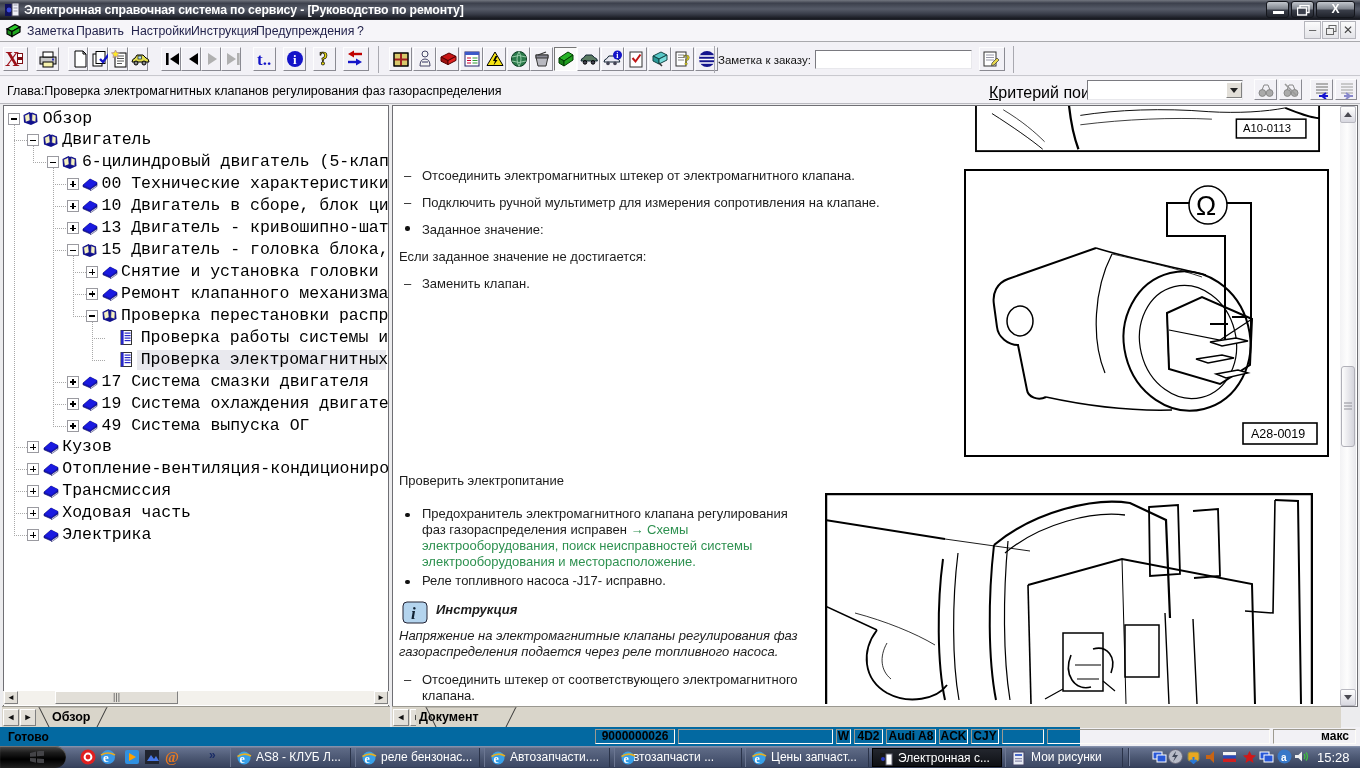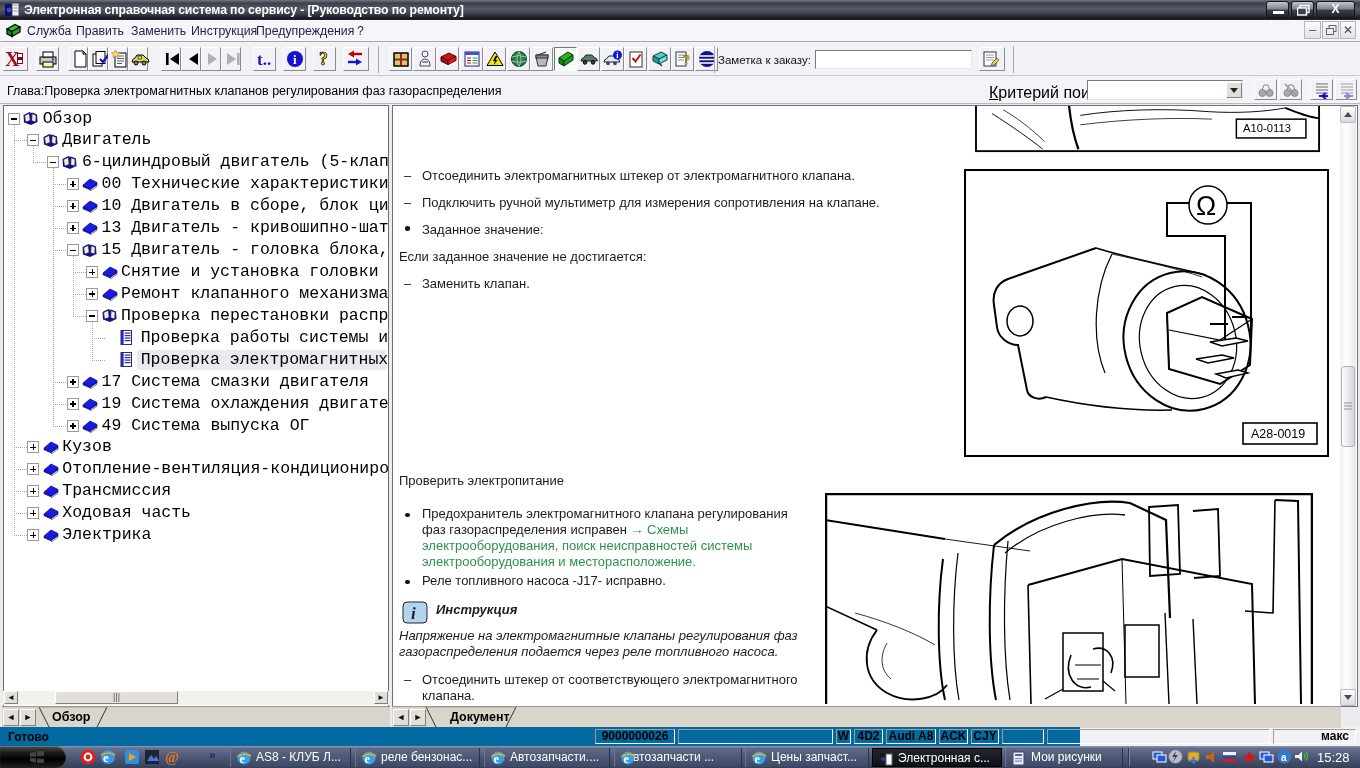--- a/index.html
+++ b/index.html
@@ -62,23 +62,23 @@
         </svg>
       </div>
   <div class="winbtn" style="left:1316px;width:39px;font-size:12px;line-height:15px">X</div>
 </div>
 <div id="menubar">
   <svg class="abs" style="left:5px;top:3px" width="17" height="16" viewBox="0 0 17 16">
         <path d="M2 6 l8 -4.5 5 2.5 -8 4.5 z" fill="#28c828" stroke="#000" stroke-width="1.2"></path>
         <path d="M2 6 l5 2.5 v5 l-5 -2.5 z" fill="#1a8c1a" stroke="#000" stroke-width="1.2"></path>
         <path d="M7 8.5 l8 -4.5 v5 l-8 4.5 z" fill="#20a820" stroke="#000" stroke-width="1.2"></path>
       </svg>
-  <span class="mitem" style="left:27px">Служба</span>
+  <span class="mitem" style="left:27px">Заметка</span>
   <span class="mitem" style="left:76px">Править</span>
-  <span class="mitem" style="left:131px">Заменить</span>
+  <span class="mitem" style="left:131px">Настройки</span>
   <span class="mitem" style="left:191px">Инструкция</span>
   <span class="mitem" style="left:256px">Предупреждения</span>
   <span class="mitem" style="left:357px">?</span>
   <div class="mdib" style="left:1304px;font-size:13px">–</div>
   <div class="mdib" style="left:1322px">
         <svg style="position:absolute;left:3px;top:3px" width="11" height="11">
           <rect x="3" y="0.5" width="7" height="6" fill="none" stroke="#666"></rect>
           <rect x="0.5" y="3.5" width="7" height="6" fill="#eee" stroke="#666"></rect>
         </svg>
       </div>
@@ -670,21 +670,21 @@
 <div class="sbtn" style="left:18px;top:2px;width:16px;height:17px;font-size:9px;line-height:15px">►</div>
 <div class="tab" style="left:42px;width:52px;padding-left:8px">Обзор</div>
 <svg class="abs" style="left:36px;top:0" width="70" height="21">
           <path d="M1 0 L11 20 M59 20 L69 0" stroke="#333" fill="none"></path>
           <path d="M0 0 h70" stroke="#9a9890"></path>
         </svg>
 </div>
 <div class="tabbar" style="left:392px;top:602px;width:949px">
 <div class="sbtn" style="left:1px;top:2px;width:16px;height:17px;font-size:9px;line-height:15px">◄</div>
 <div class="sbtn" style="left:18px;top:2px;width:16px;height:17px;font-size:9px;line-height:15px">►</div>
-<div class="tab" style="left:44px;width:75px;padding-left:14px">Документ</div>
+<div class="tab" style="left:24px;width:75px;padding-left:3px">Документ</div>
 <svg class="abs" style="left:33px;top:0" width="92" height="21">
           <path d="M1 0 L11 20 M81 20 L91 0" stroke="#333" fill="none"></path>
           <path d="M0 0 h92" stroke="#9a9890"></path>
         </svg>
 </div>
 </div>
 <div id="statusbar">
   <div class="abs" style="left:8px;top:3px;font-size:12px;font-weight:bold;color:#000">Готово</div>
   <div class="spanel" style="left:595px;width:80px">9000000026</div>
   <div class="spanel" style="left:678px;width:155px"></div>

